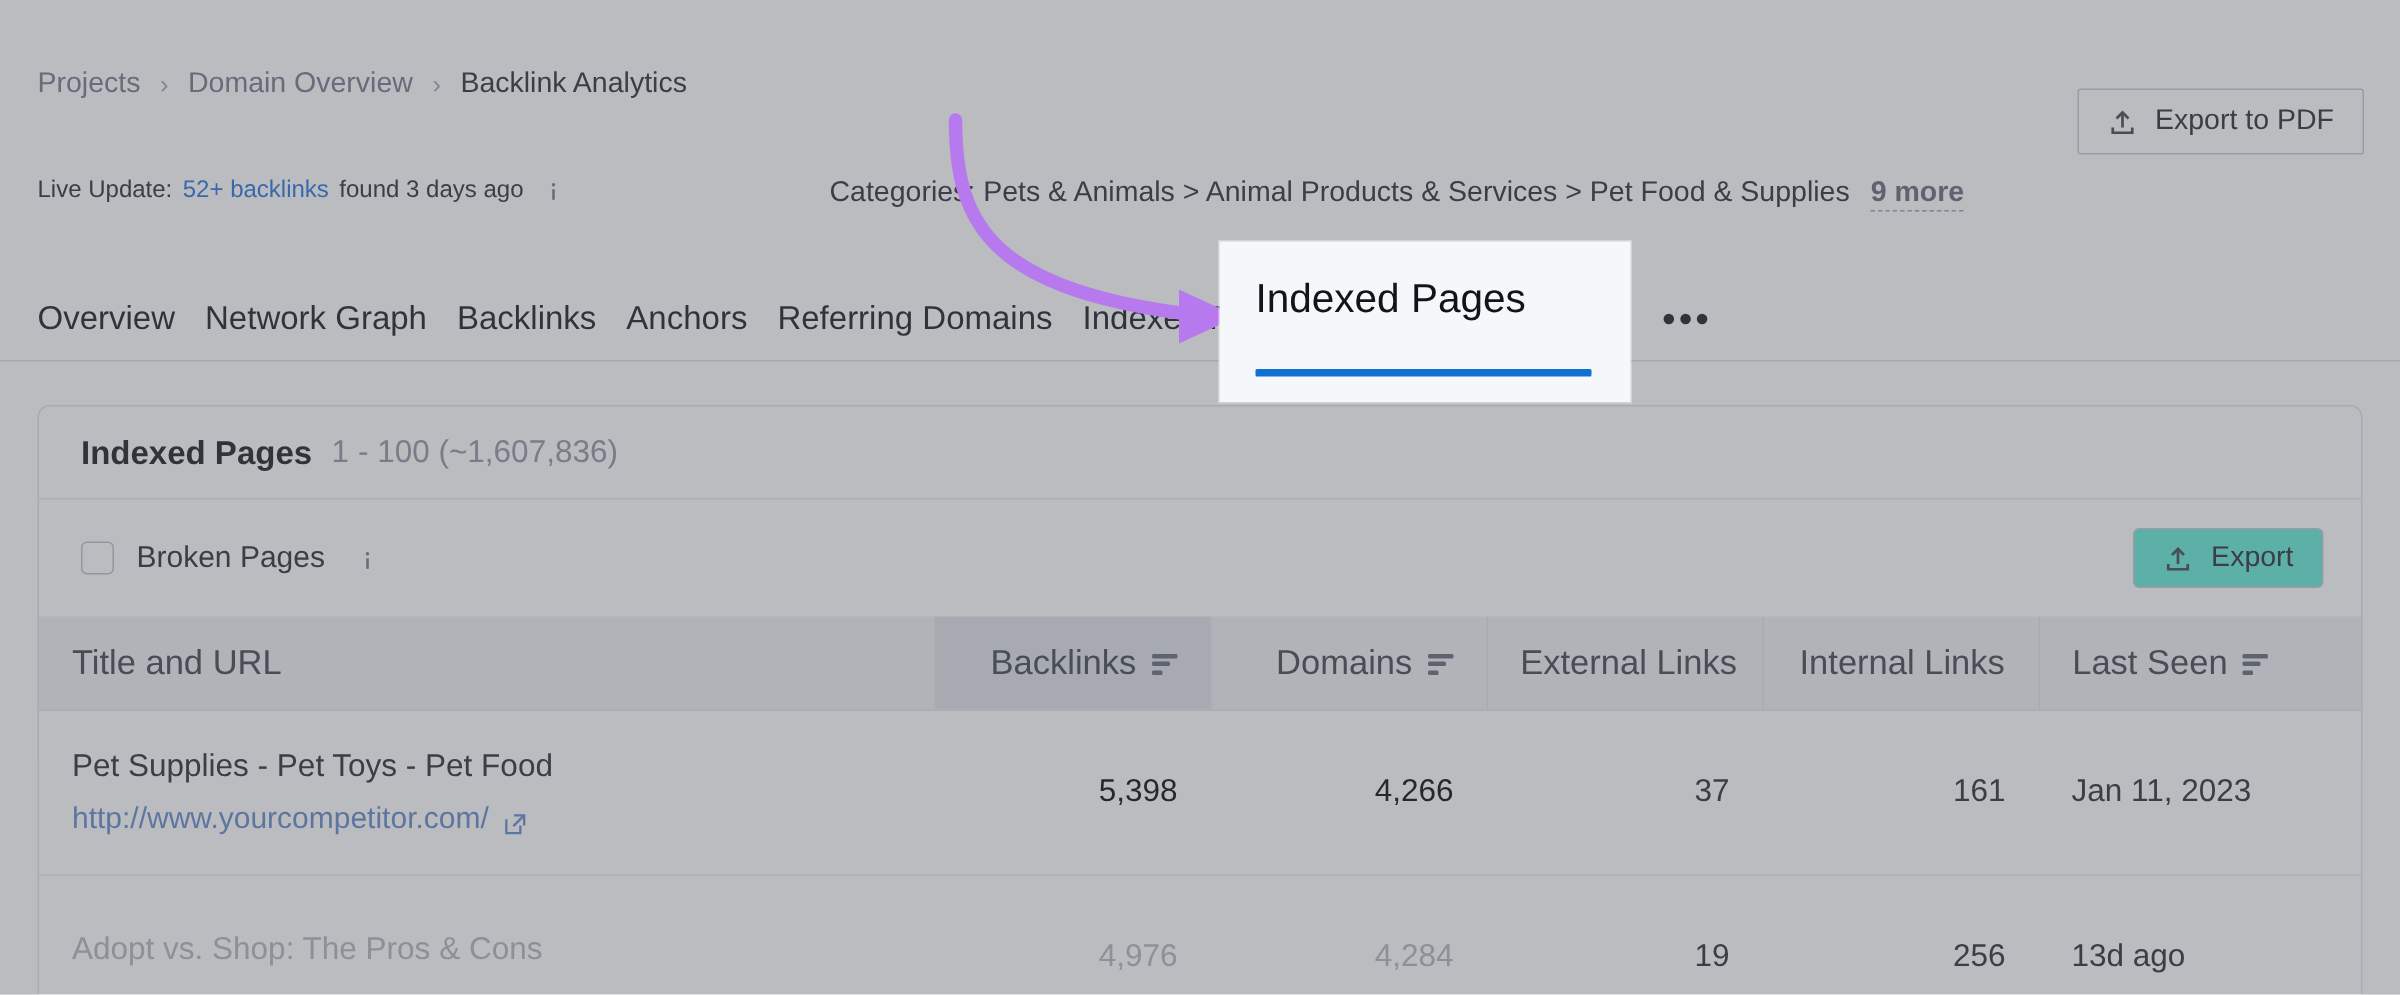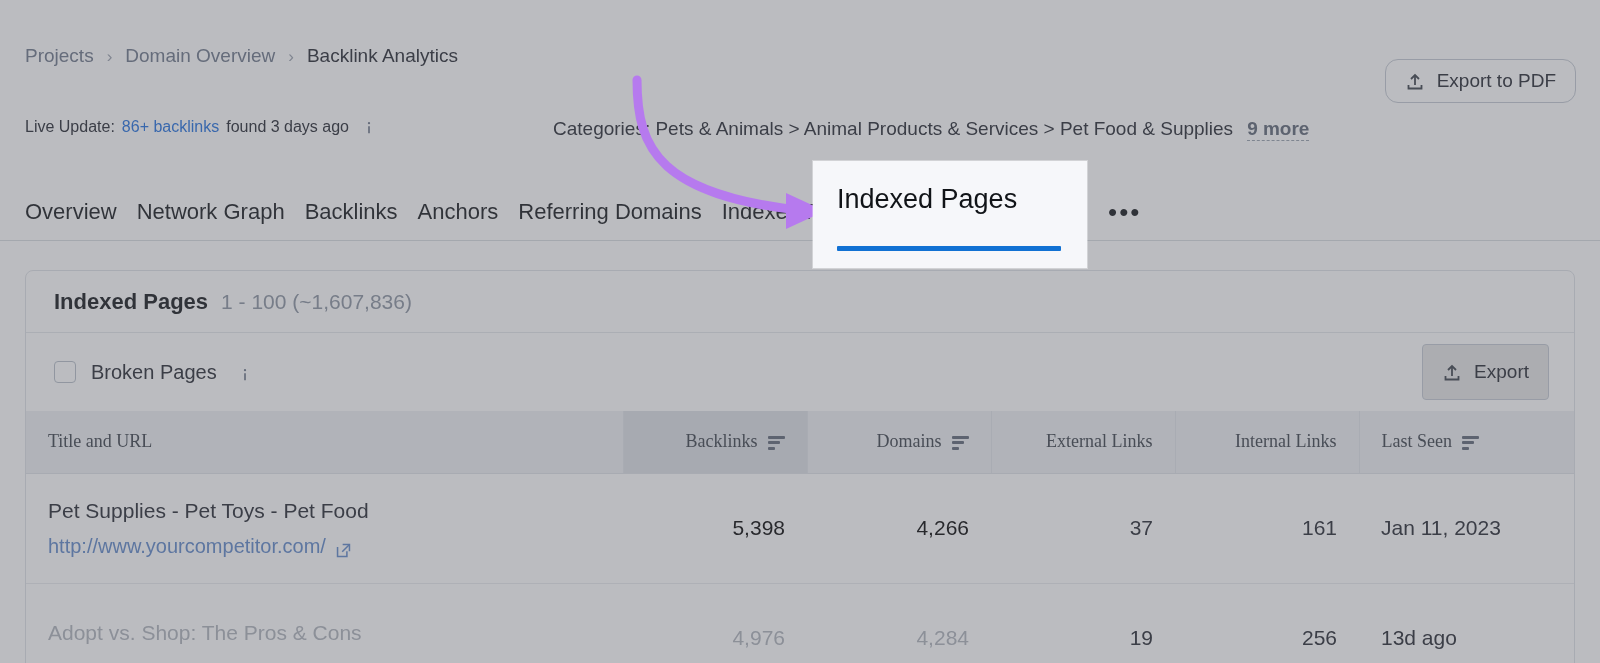--- a/index.html
+++ b/index.html
@@ -78,21 +78,21 @@
     position: absolute;
     right: 24px;
     top: 59px;
     height: 44px;
     box-sizing: border-box;
     display: flex;
     align-items: center;
     gap: 12px;
     padding: 0 19px;
     border: 1px solid #c3c9d2;
-    border-radius: 13px;
+    border-radius: 2px;
     background: #ffffff;
     font-size: 19px;
     color: #23262f;
     cursor: pointer;
     white-space: nowrap;
   }
 
   
   .live-update {
     position: absolute;
@@ -216,53 +216,52 @@
   }
   .checkbox {
     width: 22px;
     height: 22px;
     border: 1px solid #b7bec8;
     border-radius: 4px;
     background: #ffffff;
     box-sizing: border-box;
   }
   .export-btn {
-    height: 56px;
+    height: 40px;
     box-sizing: border-box;
     display: flex;
     align-items: center;
     gap: 12px;
     padding: 0 19px;
     border: 1px solid #c3c9d2;
     border-radius: 4px;
-    background: #e5e5e5;
+    background: #5eead4;
     font-size: 19px;
     color: #23262f;
     cursor: pointer;
     white-space: nowrap;
   }
 
   
   table.idx {
     border-collapse: collapse;
     width: 100%;
     table-layout: fixed;
   }
   table.idx thead th {
     height: 62px;
     background: #eef0f3;
-    font-size: 18px;
+    font-size: 23px;
     font-weight: normal;
     color: #3a4049;
     border-right: 1px solid #e0e3e8;
     border-bottom: 1px solid #dfe2e7;
     padding: 0 22px;
     box-sizing: border-box;
     white-space: nowrap;
-    font-family: Liberation Serif, serif;
   }
   table.idx thead th.sorted { background: #dde0e5; }
   table.idx thead th:last-child { border-right: none; }
   th.col-title { text-align: left; width: 597px; }
   th.col-backlinks { text-align: right; width: 184px; }
   th.col-domains { text-align: right; width: 184px; }
   th.col-external { text-align: right; width: 184px; }
   th.col-internal { text-align: right; width: 184px; }
   th.col-lastseen { text-align: left; width: 217px; padding-left: 22px; }
   .th-in {
@@ -396,21 +395,21 @@
         <path d="M10 3 L10 13" fill="none" stroke="#3a4049" stroke-width="1.8"></path>
         <path d="M6 7 L10 3 L14 7" fill="none" stroke="#3a4049" stroke-width="1.8"></path>
         <path d="M3.5 13 L3.5 16.5 L16.5 16.5 L16.5 13" fill="none" stroke="#3a4049" stroke-width="1.8"></path>
       </svg>
     </span>
     <span>Export to PDF</span>
   </div>
 
   <div class="live-update">
     <span>Live Update:</span>
-    <span class="lu-link">86+ backlinks</span>
+    <span class="lu-link">52+ backlinks</span>
     <span>found 3 days ago</span>
     <span class="info-icon">
       <svg viewBox="0 0 16 16" width="16" height="16" aria-hidden="true">
         <circle cx="8" cy="3.2" r="1.15" fill="#6c7688"></circle>
         <path d="M8 6.2 L8 13.2" stroke="#6c7688" stroke-width="1.7" fill="none"></path>
       </svg>
     </span>
   </div>
 
   <div class="categories">

